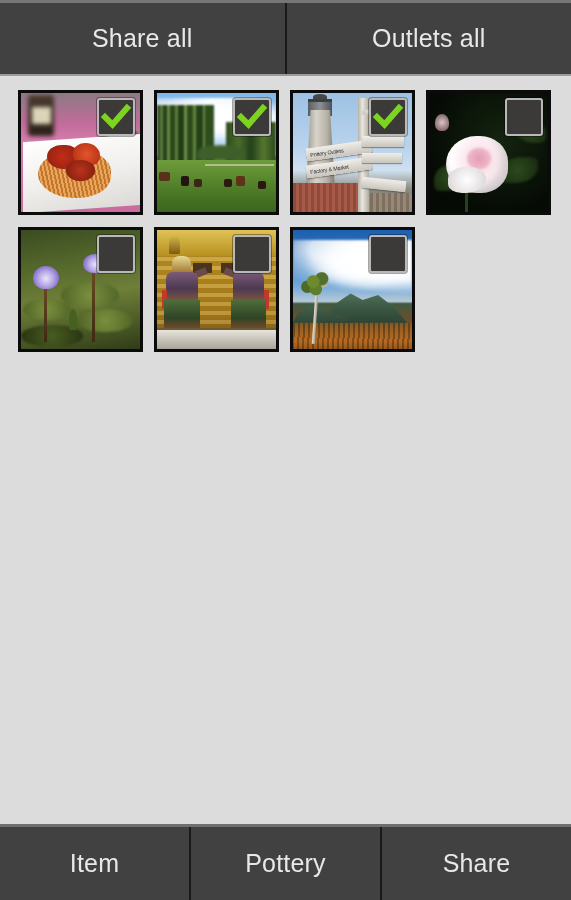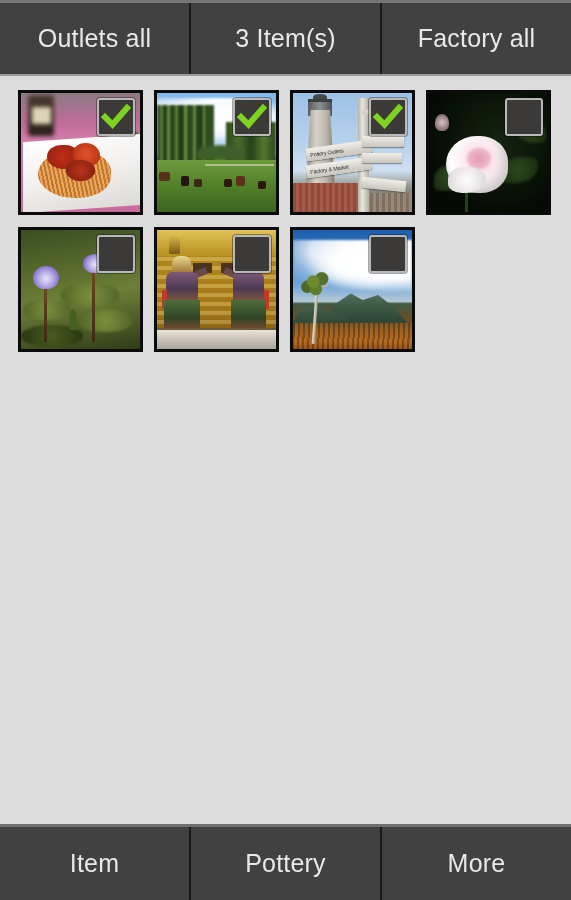--- a/index.html
+++ b/index.html
@@ -322,27 +322,24 @@
   }
   .art-mountain .branch { position:absolute; left:12%; top:48%; width:18%; height:1.5%; background:#b9b2a2; transform: rotate(-14deg);}
 </style>
 </head>
 <body>
 
 <div id="app">
 
   <div class="action-bar top">
     <div class="bar-btn">
-      <span>Outlets all</span>
+      <span>Share all</span>
     </div>
     <div class="bar-btn">
-      <span>3 Item(s)</span>
-    </div>
-    <div class="bar-btn">
-      <span>Factory all</span>
+      <span>Outlets all</span>
     </div>
   </div>
 
   <div class="grid-scroll">
     <div class="grid">
 
       <div class="cell">
         <div class="thumb-frame">
           <div class="thumb-art art-pasta">
             <div class="bottle"></div>
@@ -500,17 +497,17 @@
   </div>
 
   <div class="action-bar bottom">
     <div class="bar-btn">
       <span>Item</span>
     </div>
     <div class="bar-btn">
       <span>Pottery</span>
     </div>
     <div class="bar-btn">
-      <span>More</span>
+      <span>Share</span>
     </div>
   </div>
 
 </div>
 
 </body></html>

